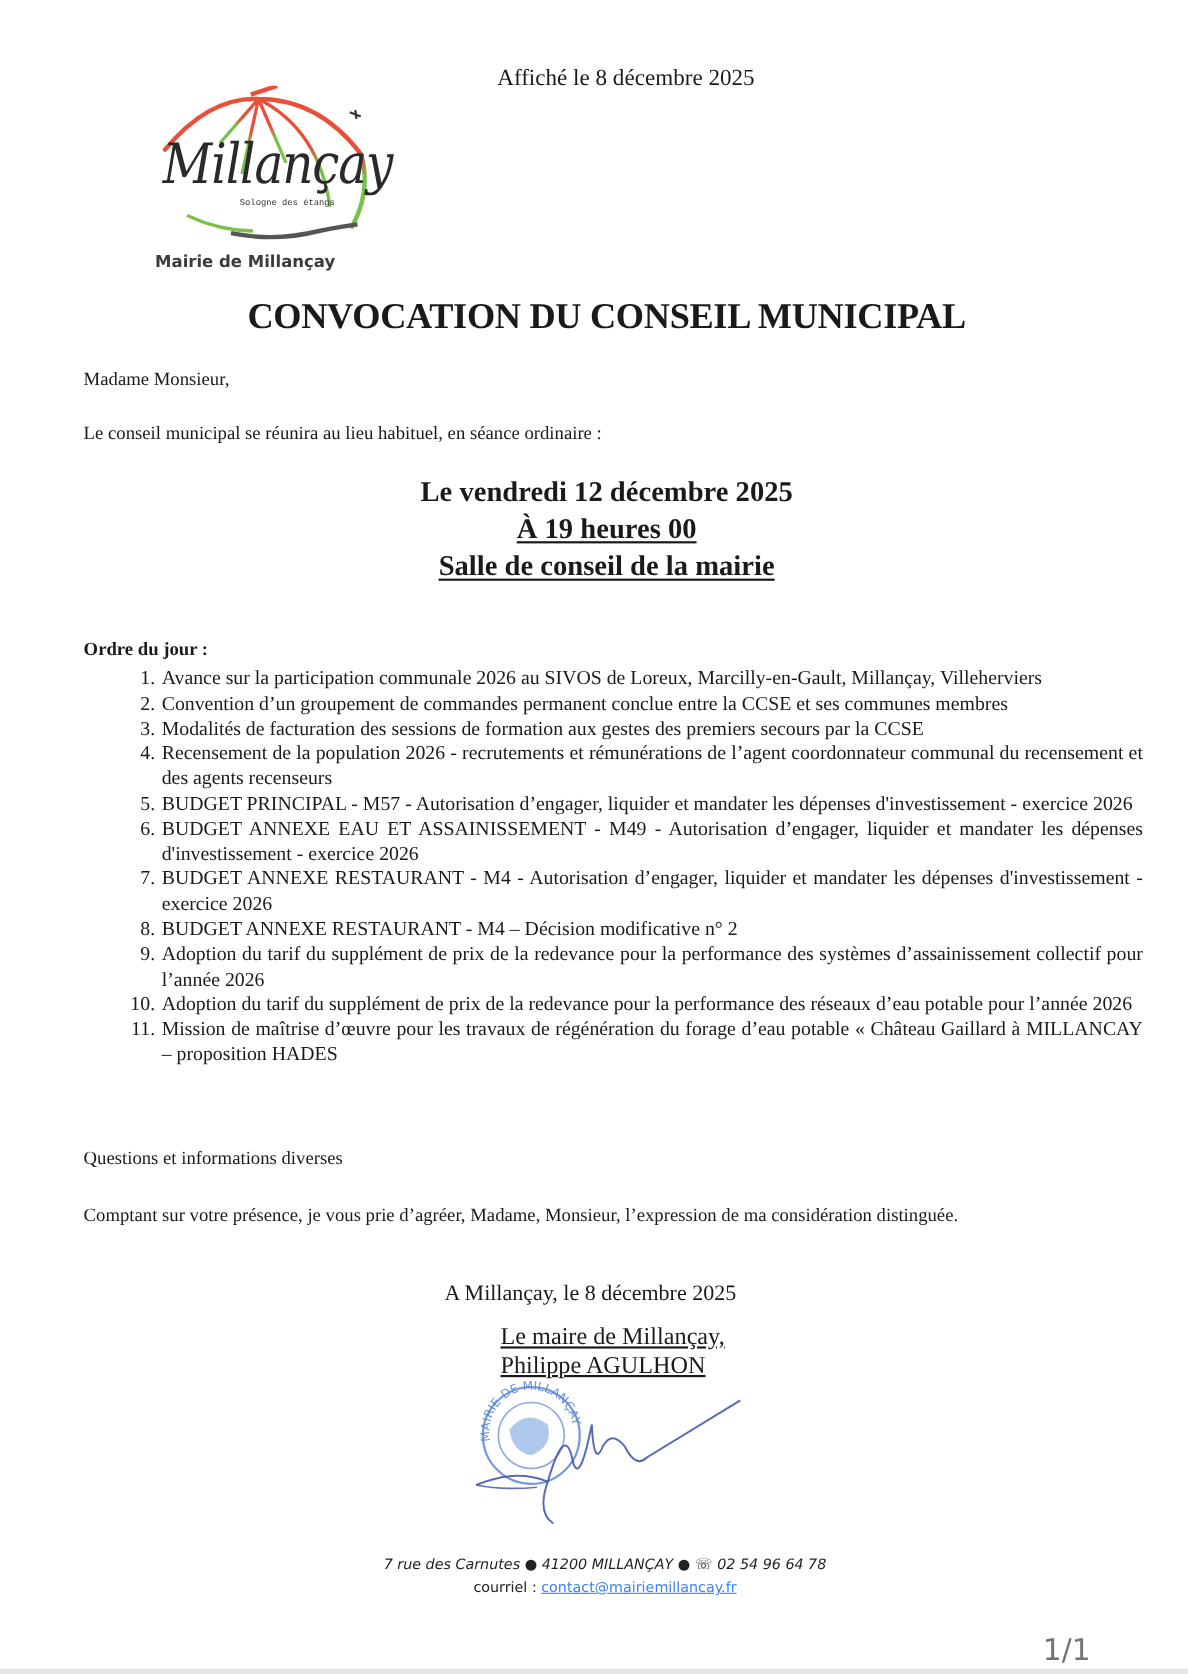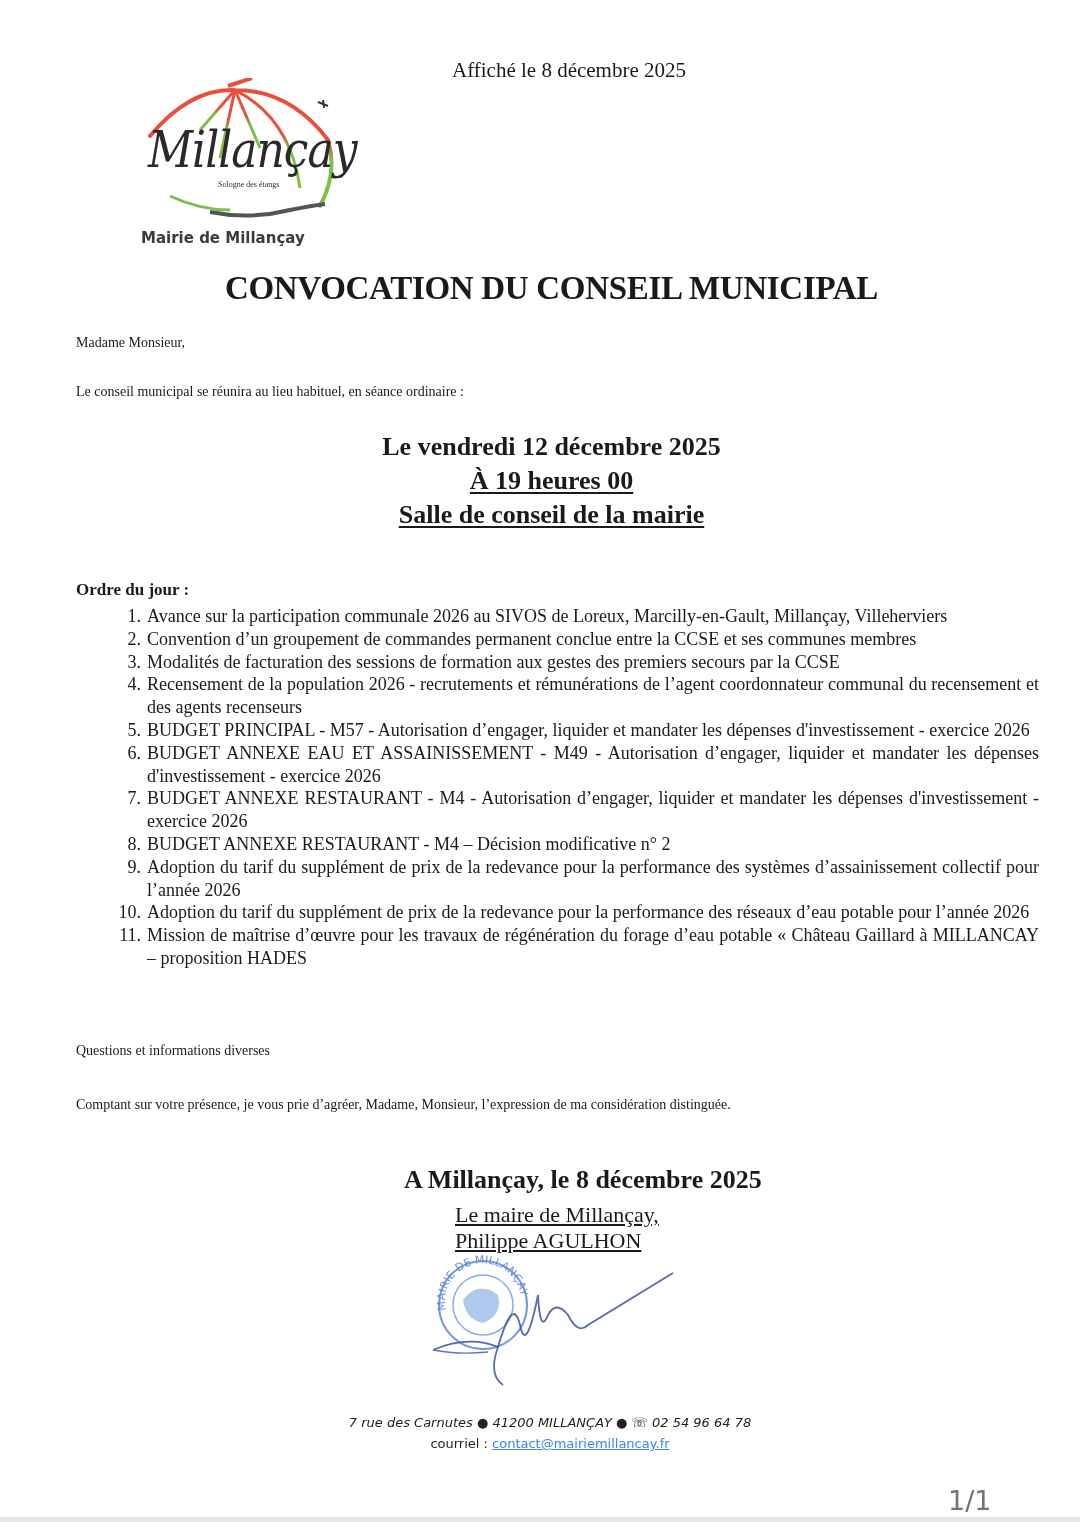--- a/index.html
+++ b/index.html
@@ -3,38 +3,38 @@
 <meta charset="utf-8">
 <style>
   html, body { margin: 0; padding: 0; background: #ffffff; }
   body { width: 1080px; height: 1522px; position: relative; overflow: hidden;
          font-family: "Liberation Serif", "DejaVu Serif", serif; color: #1a1a1a; }
   .abs { position: absolute; }
   .posted { left: 452px; top: 58px; font-size: 21px; }
   .logo { left: 140px; top: 78px; width: 205px; height: 150px; }
   .logo-text { left: 148px; top: 124px; font-family: "DejaVu Serif", serif; font-style: italic;
                font-size: 44px; color: #2a2a2a; letter-spacing: -1px; transform: scaleY(1.15); }
-  .logo-sub { left: 186px; top: 180px; font-family: Liberation Serif, serif; font-size: 8px; color: #333; padding-left: 32px; }
+  .logo-sub { left: 186px; top: 180px; font-family: Liberation Mono, monospace; font-size: 8px; color: #333; padding-left: 32px; }
   .mairie { left: 141px; top: 229px; font-family: "DejaVu Sans", sans-serif; font-weight: bold;
             font-size: 15px; color: #3b3b3b; }
   .title { left: 0; width: 1103px; top: 270px; text-align: center; font-weight: bold; font-size: 33px;
            letter-spacing: -0.3px; }
-  .p { left: 76px; font-size: 14px; }
+  .p { left: 76px; font-size: 17px; }
   .salutation { top: 335px; }
   .intro { top: 384px; }
   .meeting { left: 0; width: 1103px; top: 430px; text-align: center; font-weight: bold; font-size: 26px; line-height: 34px; }
   .meeting .u { text-decoration: underline; text-decoration-thickness: 2px; text-underline-offset: 3px; margin-top: 36px; }
   .agenda-title { left: 76px; top: 580px; font-weight: bold; font-size: 17px; }
   .agenda { left: 76px; top: 605px; width: 963px; font-size: 18px; line-height: 22.8px; }
   .agenda .item { display: flex; }
   .agenda .num { width: 71px; text-align: right; padding-right: 6px; box-sizing: border-box; flex-shrink: 0; }
   .agenda .txt { flex: 1; text-align: justify; }
   .questions { top: 1043px; }
   .closing { top: 1092px; width: 962px; text-align: justify; line-height: 25px; }
-  .place-date { left: 404px; top: 1165px; font-size: 26px; font-weight: bold; }
+  .place-date { left: 404px; top: 1165px; font-size: 20px; }
   .signer { left: 455px; top: 1202px; font-size: 22px; line-height: 26px; text-decoration: underline; }
   .stamp { left: 428px; top: 1255px; width: 260px; height: 140px; }
   .footer1 { left: 0; width: 1100px; top: 1415px; text-align: center; font-family: "DejaVu Sans", sans-serif;
              font-style: italic; font-size: 13px; color: #222; }
   .footer2 { left: 0; width: 1100px; top: 1436px; text-align: center; font-family: "DejaVu Sans", sans-serif;
              font-size: 13px; color: #222; }
   .footer2 a { color: #3b82f6; text-decoration: underline; }
   .page-indicator { left: 948px; top: 1485px; font-family: "DejaVu Sans", sans-serif; font-size: 27px; color: #737373; }
   .bottom-bar { left: 0; top: 1517px; width: 1080px; height: 5px; background: #e6e6e6; }
 </style>

